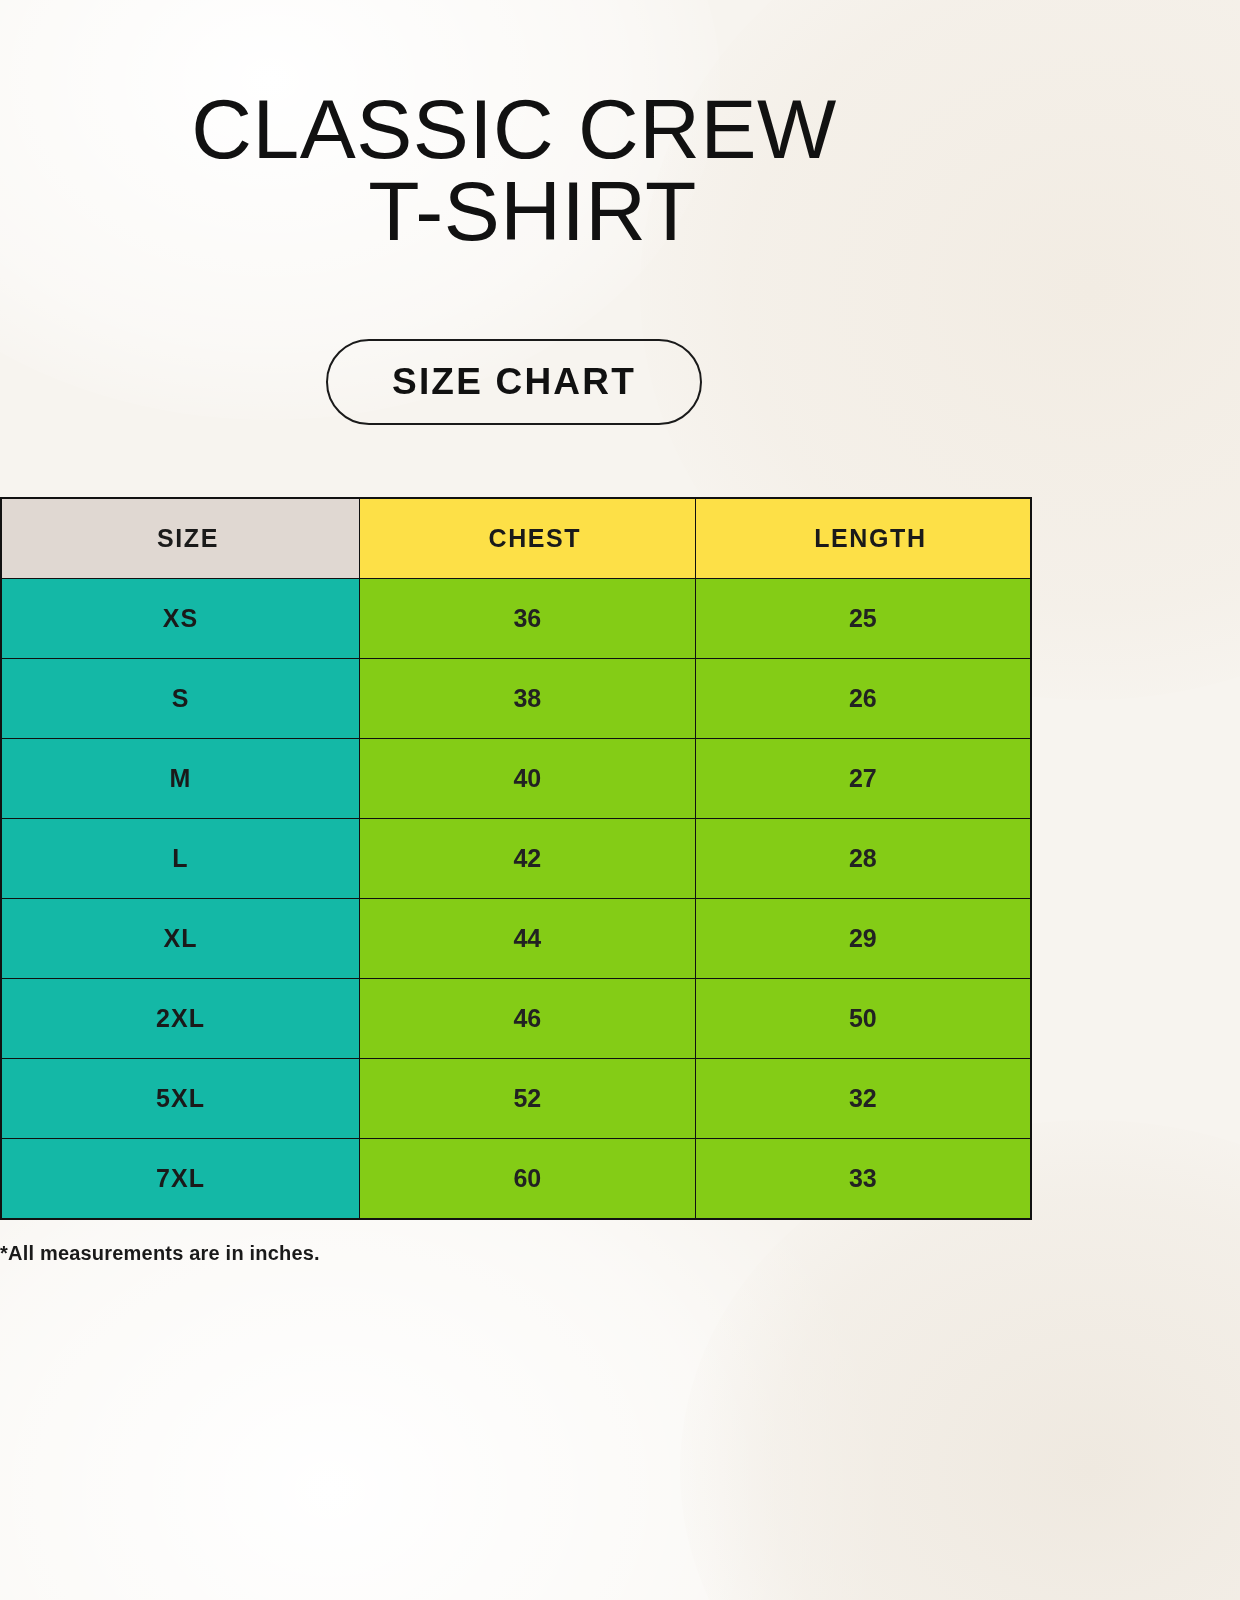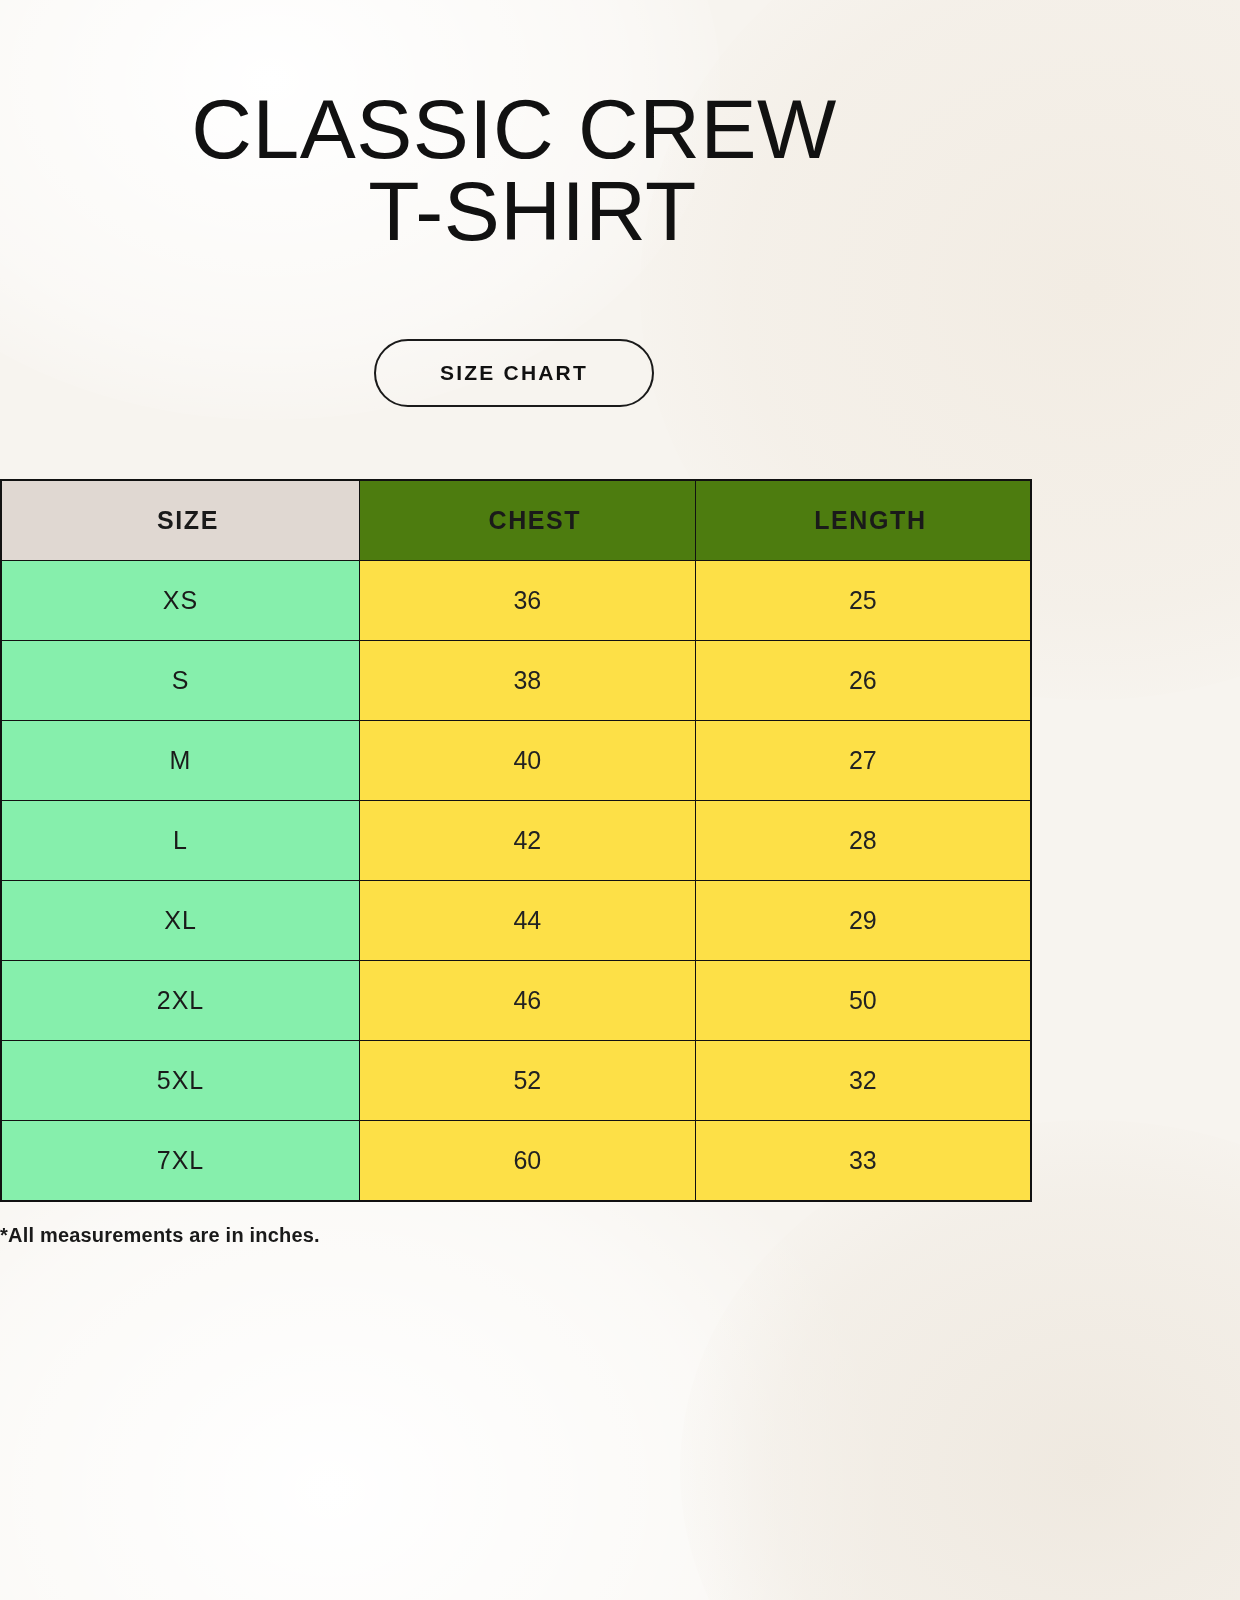--- a/index.html
+++ b/index.html
@@ -64,21 +64,21 @@
 
   .badge-wrap {
     display: flex;
     justify-content: center;
     margin-top: 86px;
   }
   .badge {
     border: 2px solid #1a1a1a;
     border-radius: 999px;
     padding: 20px 64px;
-    font-size: 21px;
+    font-size: 37px;
     font-weight: 700;
     letter-spacing: 2.2px;
     color: #111;
     background: transparent;
   }
 
   .table-wrap {
     margin: 72px auto 0 auto;
     width: 1032px;
   }
@@ -95,32 +95,32 @@
     text-align: center;
     vertical-align: middle;
   }
   table.size-table thead th {
     font-size: 25px;
     font-weight: 700;
     letter-spacing: 1.6px;
     padding-left: 16px;
   }
   th.col-size { background: #e0d8d2; width: 340px; }
-  th.col-measure { background: #4d7c0f; margin-top: 48px; }
+  th.col-measure { background: #fde047; margin-top: 48px; }
 
   td.cell-size {
-    background: #86efac;
+    background: #14b8a6;
     font-size: 25px;
-    font-weight: 400;
+    font-weight: 700;
     letter-spacing: 1px;
   }
   td.cell-value {
-    background: #fde047;
+    background: #84cc16;
     font-size: 25px;
-    font-weight: 400;
+    font-weight: 700;
     color: #222;
   }
 
   .footnote {
     width: 1032px;
     margin: 22px auto 0 auto;
     font-size: 20px;
     font-weight: 700;
     color: #1a1a1a;
     letter-spacing: 0.2px;

